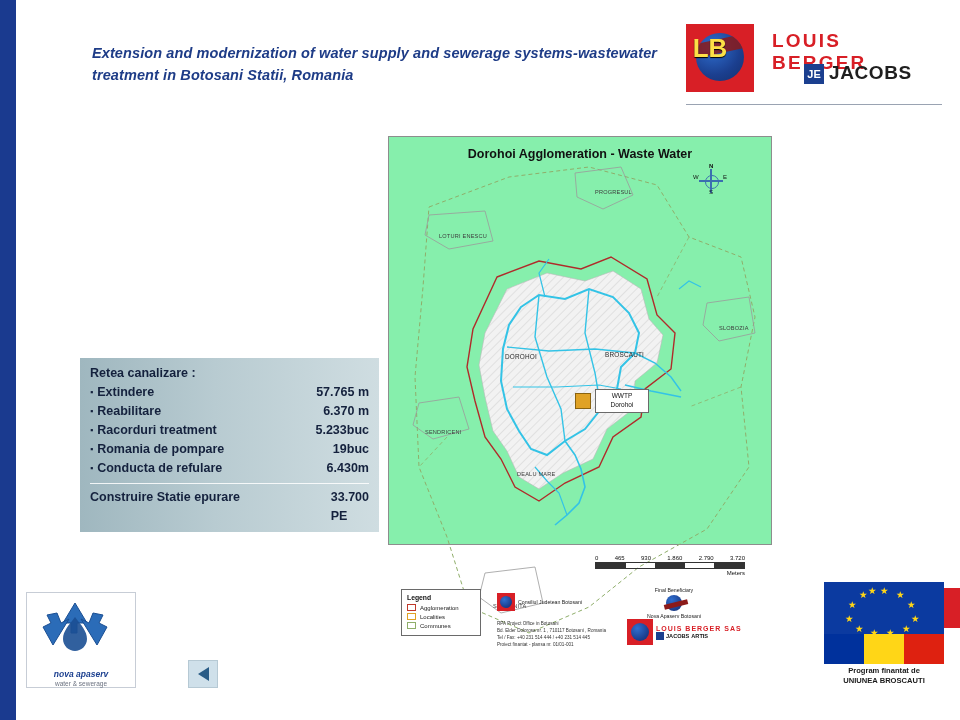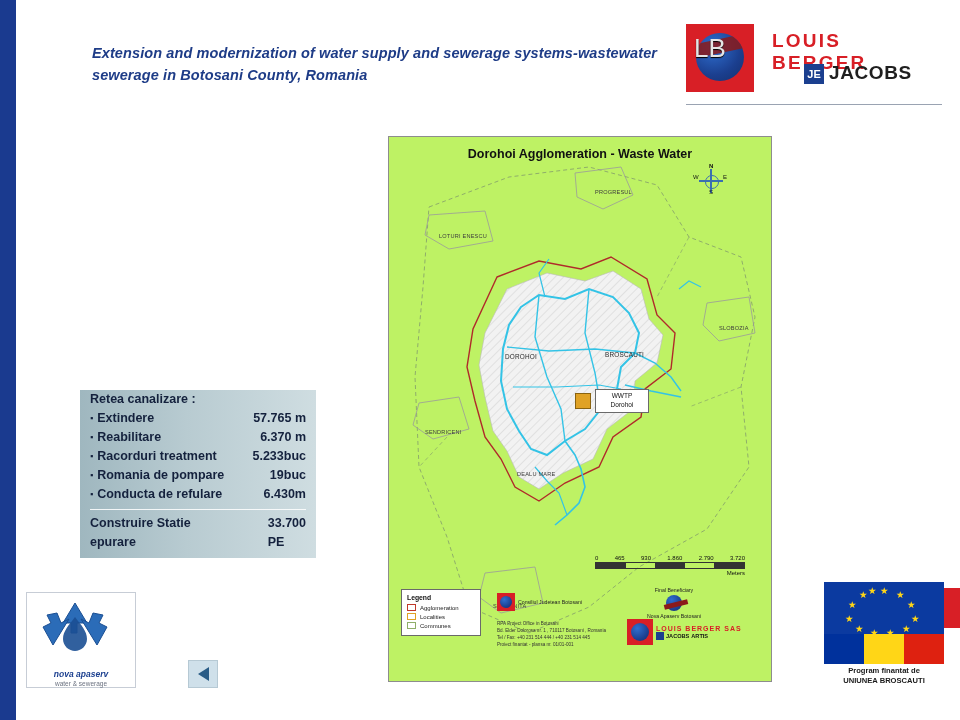--- a/index.html
+++ b/index.html
@@ -39,21 +39,21 @@
     border-radius:50%;
     background:radial-gradient(circle at 35% 30%, #2f6fd0 0%, #1b3f8f 60%, #14306e 100%);
     overflow:hidden;
   }
   .lb-globe:before{
     content:"";position:absolute;left:-6px;top:6px;width:60px;height:14px;
     background:#8b1a1a;transform:rotate(-12deg);opacity:.85;
   }
   .lb-globe-letter{
     position:absolute;left:0;top:0;width:48px;height:48px;
-    color:#e5e5e5;font-size:26px;font-weight:normal;
+    color:#fde047;font-size:26px;font-weight:bold;
     display:flex;align-items:center;justify-content:center;
     text-shadow:0 1px 1px #000;
   }
   .lb-text{
     position:absolute;left:86px;top:6px;
     font-size:19px;font-weight:bold;color:#d81f26;letter-spacing:2.2px;
   }
   .jacobs-row{
     position:absolute;left:118px;top:38px;
     display:flex;align-items:flex-end;gap:5px;
@@ -68,26 +68,25 @@
   .logo-rule{
     position:absolute;left:686px;top:104px;width:256px;height:1px;background:#9aa3b2;
   }
   
   .canvas{
     position:absolute;left:92px;top:112px;width:850px;height:574px;
     background:#ffffff;
   }
   
   .data-box{
-    position:absolute;left:80px;top:358px;width:236px;
+    position:absolute;left:80px;top:358px;width:299px;
     background:linear-gradient(to right,#9fb7bf 0%,#b8cbd1 45%,#cfdde1 100%);
-    padding:2px 10px 6px 10px;
+    padding:8px 10px 6px 10px;
     box-sizing:border-box;
     color:#14213d;
-    margin-top:32px;
   }
   .data-box-title{
     font-size:12.5px;font-weight:bold;margin-bottom:3px;
   }
   .data-row{
     display:flex;justify-content:space-between;align-items:baseline;
     font-size:12.5px;font-weight:bold;line-height:1.52;
   }
   .data-row .lbl{display:flex;align-items:baseline;gap:4px;}
   .bullet{font-size:9px;line-height:1;transform:translateY(-1px);}
@@ -96,22 +95,22 @@
   }
   .data-foot{
     display:flex;justify-content:space-between;font-size:12.5px;font-weight:bold;
     line-height:1.5;
     gap:28px;
   }
   .data-foot-left{max-width:160px;}
   .data-foot-right{text-align:left;}
   
   .map-frame{
-    position:absolute;left:388px;top:136px;width:384px;height:546px;
-    background:#bef264;border:1px solid #8d8d8d;
+    position:absolute;left:388px;top:136px;width:384px;height:409px;
+    background:#86efac;border:1px solid #8d8d8d;
     box-sizing:border-box;
   }
   .map-title{
     position:absolute;left:0;top:10px;width:100%;text-align:center;
     font-size:12.5px;font-weight:bold;color:#111;
   }
   .map-body{position:absolute;left:0;top:0;width:384px;height:546px;}
   .compass{
     position:absolute;left:300px;top:24px;width:44px;height:44px;
     color:#111;font-size:6px;
@@ -234,21 +233,21 @@
   .red-tab{
     position:absolute;left:944px;top:588px;width:16px;height:40px;background:#d81f26;
   }
 </style>
 </head>
 <body>
 
 <div class="edge-left"></div>
 <div class="edge-left-inner"></div>
 
-<div class="title">Extension and modernization of water supply and sewerage systems-wastewater sewerage in Botosani County, Romania</div>
+<div class="title">Extension and modernization of water supply and sewerage systems-wastewater treatment in Botosani Statii, Romania</div>
 
 <div class="logo-block">
   <div class="lb-square">
     <div class="lb-globe"></div>
     <div class="lb-globe-letter">LB</div>
   </div>
   <div class="lb-text">LOUIS  BERGER</div>
   <div class="jacobs-row">
     <span class="jacobs-mark">JE</span>
     <span class="jacobs-text">JACOBS</span>

